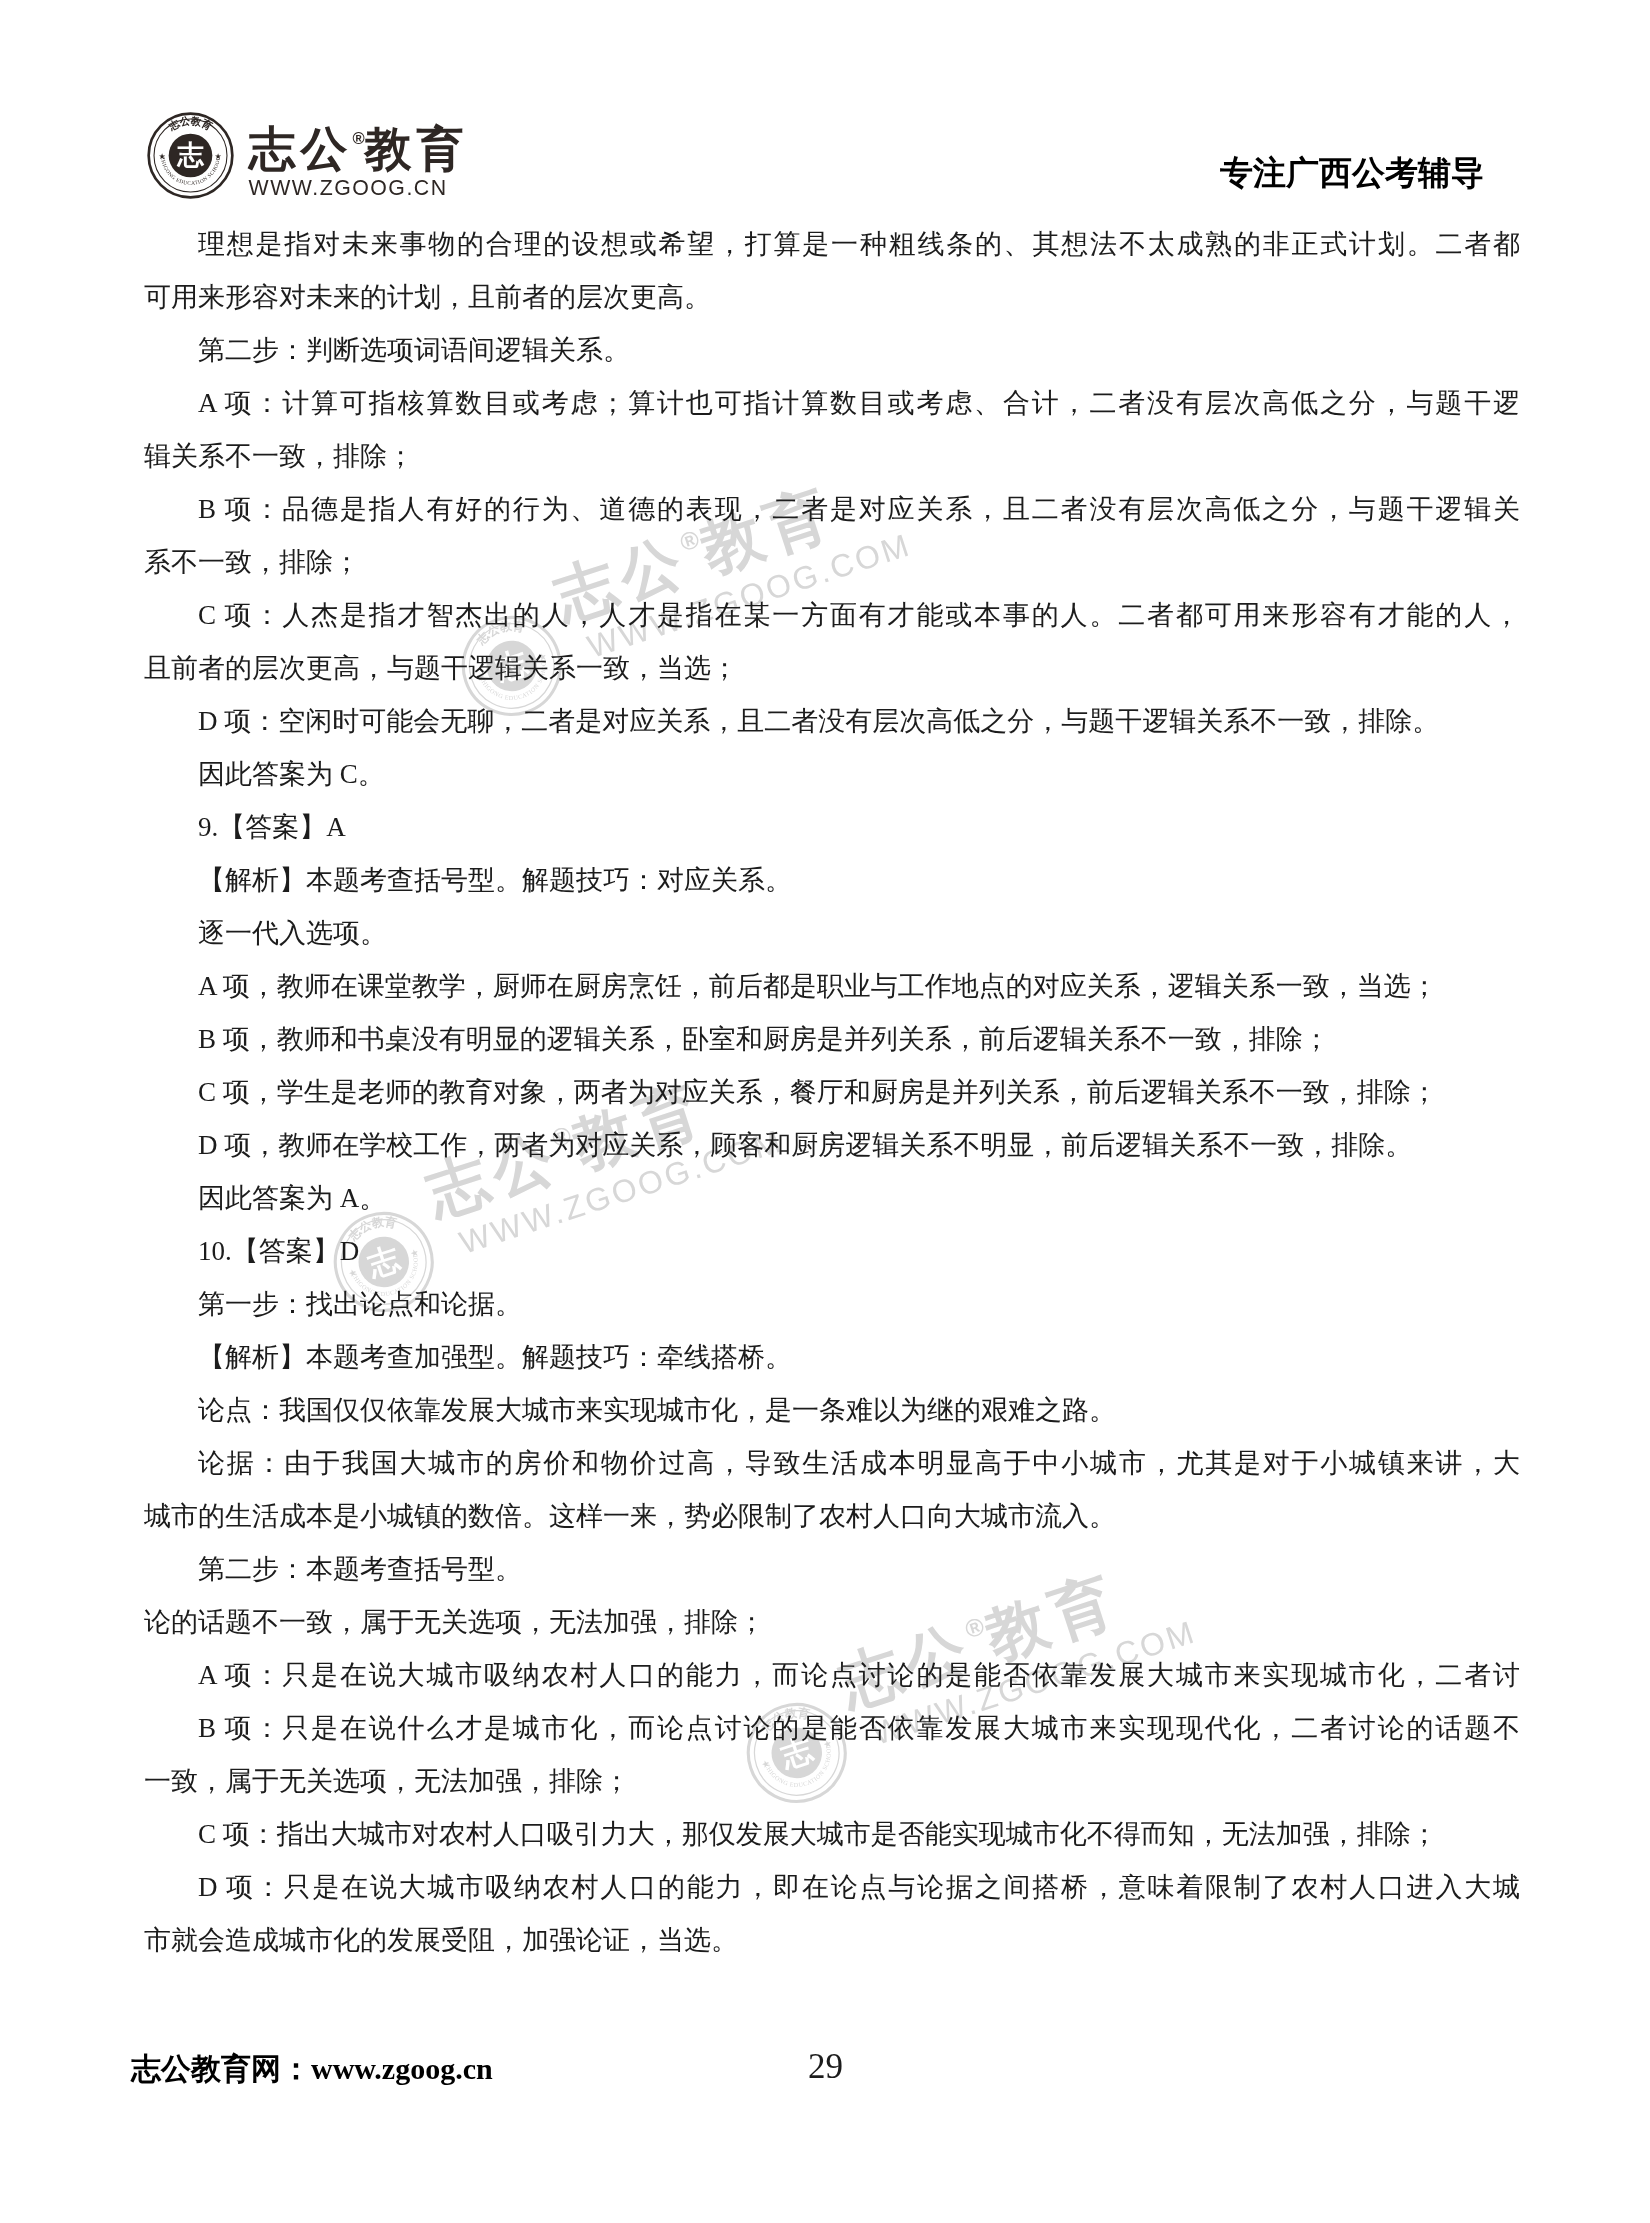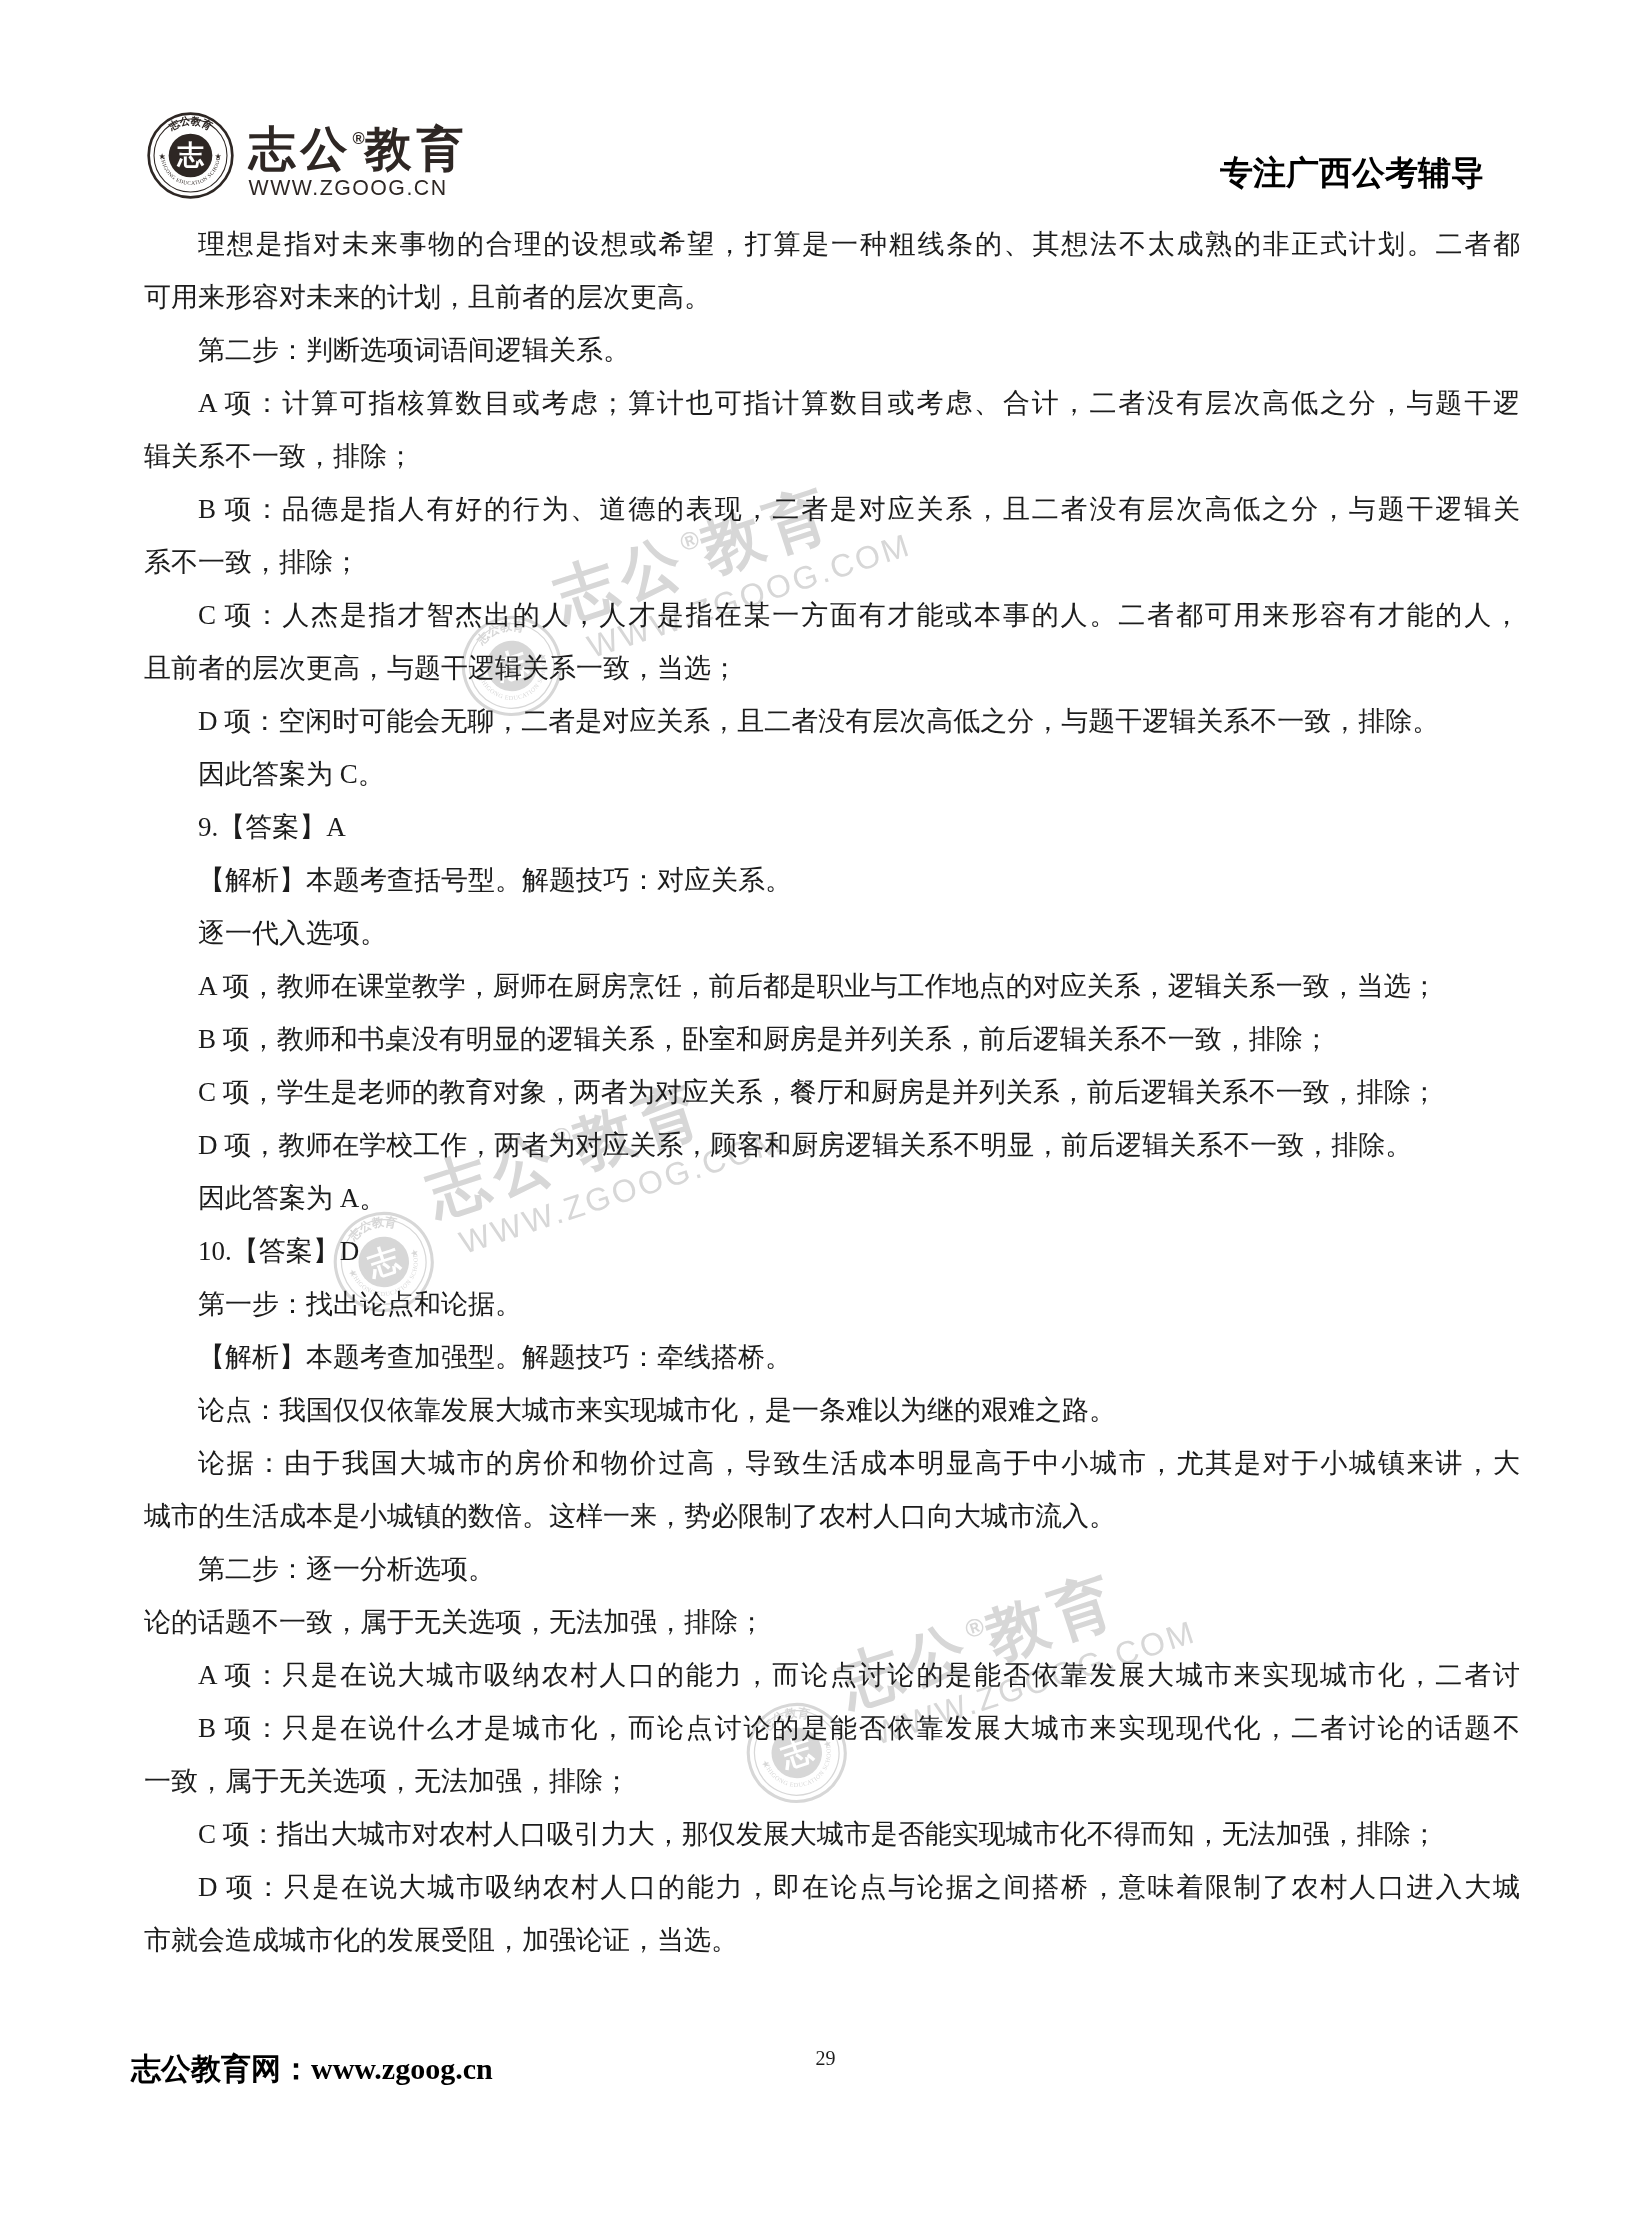--- a/index.html
+++ b/index.html
@@ -65,21 +65,21 @@
   .line.fill{text-align:justify;text-align-last:justify;}
   .line.indent{text-indent:2em;}
 
   
   .footer-site{
     position:absolute;left:131px;top:2049px;
     font-size:30px;font-weight:bold;color:#000;white-space:nowrap;z-index:1;
   }
   .footer-page{
     position:absolute;left:0;top:2047px;width:100%;text-align:center;
-    font-size:20px;color:#1c1c1c;z-index:1;
+    font-size:35px;color:#1c1c1c;z-index:1;
   }
 </style>
 </head>
 <body>
 
 <div class="page">
 
   <div class="header">
     <div class="logo">
       <div class="seal">
@@ -125,21 +125,21 @@
       <div class="line indent">B 项，教师和书桌没有明显的逻辑关系，卧室和厨房是并列关系，前后逻辑关系不一致，排除；</div>
       <div class="line indent">C 项，学生是老师的教育对象，两者为对应关系，餐厅和厨房是并列关系，前后逻辑关系不一致，排除；</div>
       <div class="line indent">D 项，教师在学校工作，两者为对应关系，顾客和厨房逻辑关系不明显，前后逻辑关系不一致，排除。</div>
       <div class="line indent">因此答案为 A。</div>
       <div class="line indent">10.【答案】D</div>
       <div class="line indent">第一步：找出论点和论据。</div>
       <div class="line indent">【解析】本题考查加强型。解题技巧：牵线搭桥。</div>
       <div class="line indent">论点：我国仅仅依靠发展大城市来实现城市化，是一条难以为继的艰难之路。</div>
       <div class="line indent fill">论据：由于我国大城市的房价和物价过高，导致生活成本明显高于中小城市，尤其是对于小城镇来讲，大</div>
       <div class="line">城市的生活成本是小城镇的数倍。这样一来，势必限制了农村人口向大城市流入。</div>
-      <div class="line indent">第二步：逐一分析选项。</div>
+      <div class="line indent">第二步：本题考查括号型。</div>
       <div class="line">论的话题不一致，属于无关选项，无法加强，排除；</div>
       <div class="line indent fill">A 项：只是在说大城市吸纳农村人口的能力，而论点讨论的是能否依靠发展大城市来实现城市化，二者讨</div>
       <div class="line indent fill">B 项：只是在说什么才是城市化，而论点讨论的是能否依靠发展大城市来实现现代化，二者讨论的话题不</div>
       <div class="line">一致，属于无关选项，无法加强，排除；</div>
       <div class="line indent">C 项：指出大城市对农村人口吸引力大，那仅发展大城市是否能实现城市化不得而知，无法加强，排除；</div>
       <div class="line indent fill">D 项：只是在说大城市吸纳农村人口的能力，即在论点与论据之间搭桥，意味着限制了农村人口进入大城</div>
       <div class="line">市就会造成城市化的发展受阻，加强论证，当选。</div>
     </div>
 
   <div class="footer-site">志公教育网：www.zgoog.cn</div>

